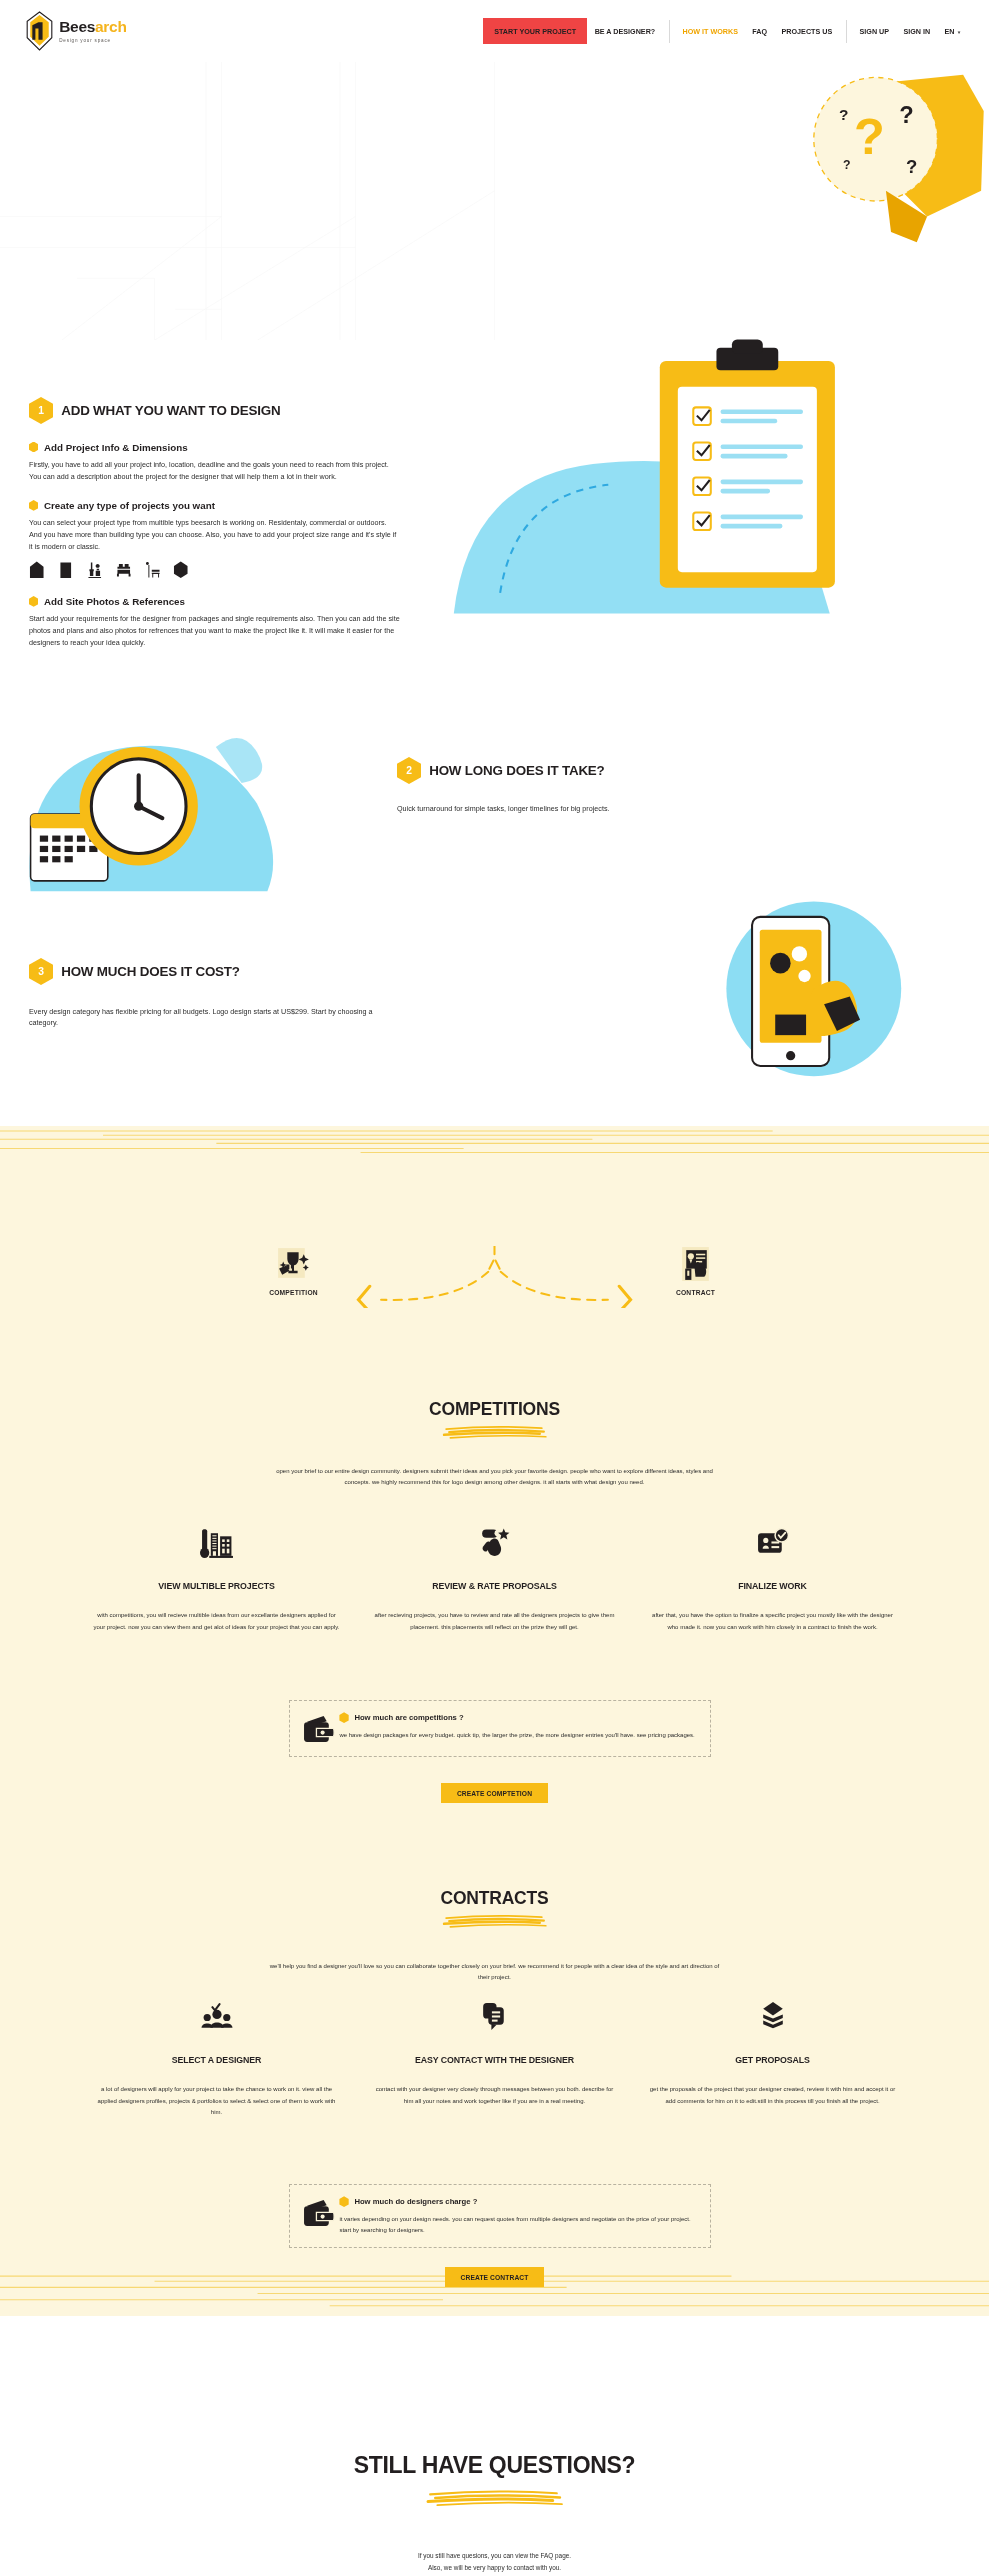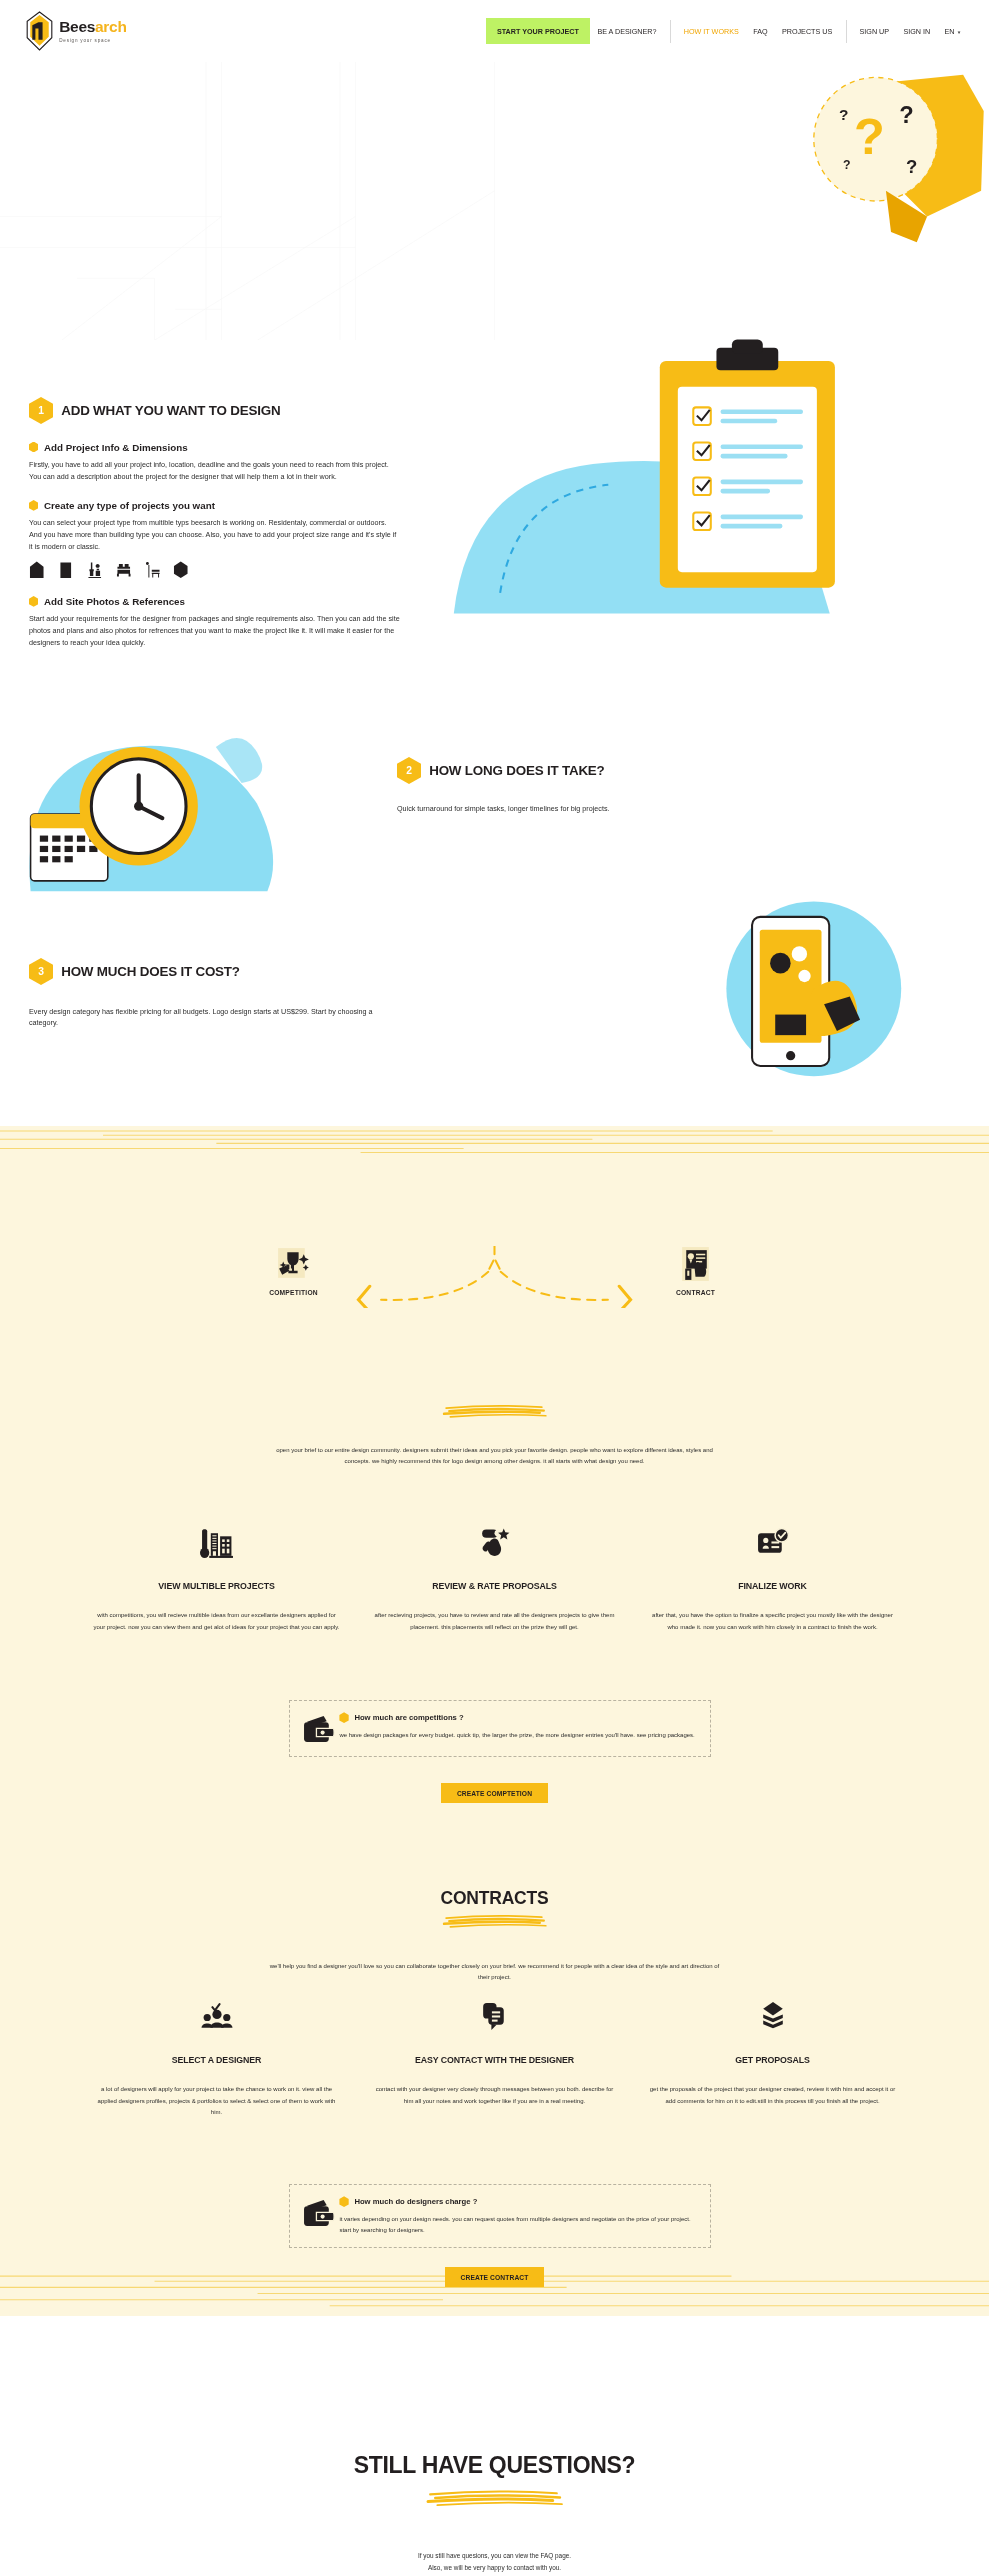--- a/index.html
+++ b/index.html
@@ -18,26 +18,26 @@
   }
   .logo-wrap { display: flex; align-items: center; margin-left: 25px; }
   .logo-mark { width: 29px; height: 40px; position: relative; }
   .logo-text { margin-left: 5.2px; }
   .logo-name { font-size: 15.5px; font-weight: bold; letter-spacing: -0.3px; line-height: 1; color:#231f20;}
   .logo-name .hl { color: #F5B41D; }
   .logo-tag { font-size: 4.6px; letter-spacing: 0.8px; color: #5b5754; margin-top: 2.6px; }
 
   .nav { margin-left: auto; margin-right: 20.6px; display: flex; align-items: center; }
   .nav-cta {
-    background: #bef264; color: #231f20; font-weight: bold; font-size: 7.2px;
+    background: #ef4444; color: #231f20; font-weight: bold; font-size: 7.2px;
     padding: 8.2px 11.3px; letter-spacing: 0px; border: none; cursor: pointer;
     white-space: nowrap;
   }
   .nav-link {
-    font-size: 7.2px; font-weight: normal; color: #231f20; padding: 0 7.2px;
+    font-size: 7.2px; font-weight: bold; color: #231f20; padding: 0 7.2px;
     white-space: nowrap; cursor: pointer; letter-spacing: 0px;
   }
   .nav-link.active { color: #F0A500; }
   .nav-sep { width: 0.5px; height: 23px; background: #d9d9d9; margin: 0 6.2px; }
   .nav-caret { font-size: 4.6px; margin-left: 2.1px; color:#444; }
 
   
   .hero { position: absolute; top: 62px; left: 0; width: 989px; height: 278px; }
   .hero-blueprint { position:absolute; inset:0; opacity:.07; }
   .hero-title {
@@ -391,20 +391,21 @@
           <path d="M34 40 c2 -10 10 -12 10 -4 v6 h10 c4 0 4 18 -2 18 h-16 z" fill="#231f20"></path>
           <rect x="16" y="44" width="12" height="22" fill="#231f20"></rect>
           <rect x="20" y="48" width="4" height="10" fill="#F5E9C0"></rect>
         </svg>
         <div class="tw-label" style="margin-top:7.2px;">CONTRACT</div>
       </div>
     </div>
   </div>
 
   <div class="comp-head">
+    <div class="sec-title">COMPETITIONS</div>
     <svg width="108" height="18.5" viewBox="0 0 210 36" style="margin-top:4.1px;">
       <g stroke="#F7BC16" fill="none" stroke-linecap="round">
         <path d="M10 10 Q100 2 196 8" stroke-width="3.5"></path>
         <path d="M16 16 Q105 8 200 15" stroke-width="4.5"></path>
         <path d="M6 21 Q110 14 192 19" stroke-width="5"></path>
         <path d="M18 27 Q112 20 204 25" stroke-width="3"></path>
       </g>
     </svg>
     <div class="lead">open your brief to our entire design community. designers submit their ideas and you pick your favorite design. people who want to explore different ideas, styles and concepts. we highly recommend this for logo design among other designs. it all starts with what design you need.</div>
   </div>

